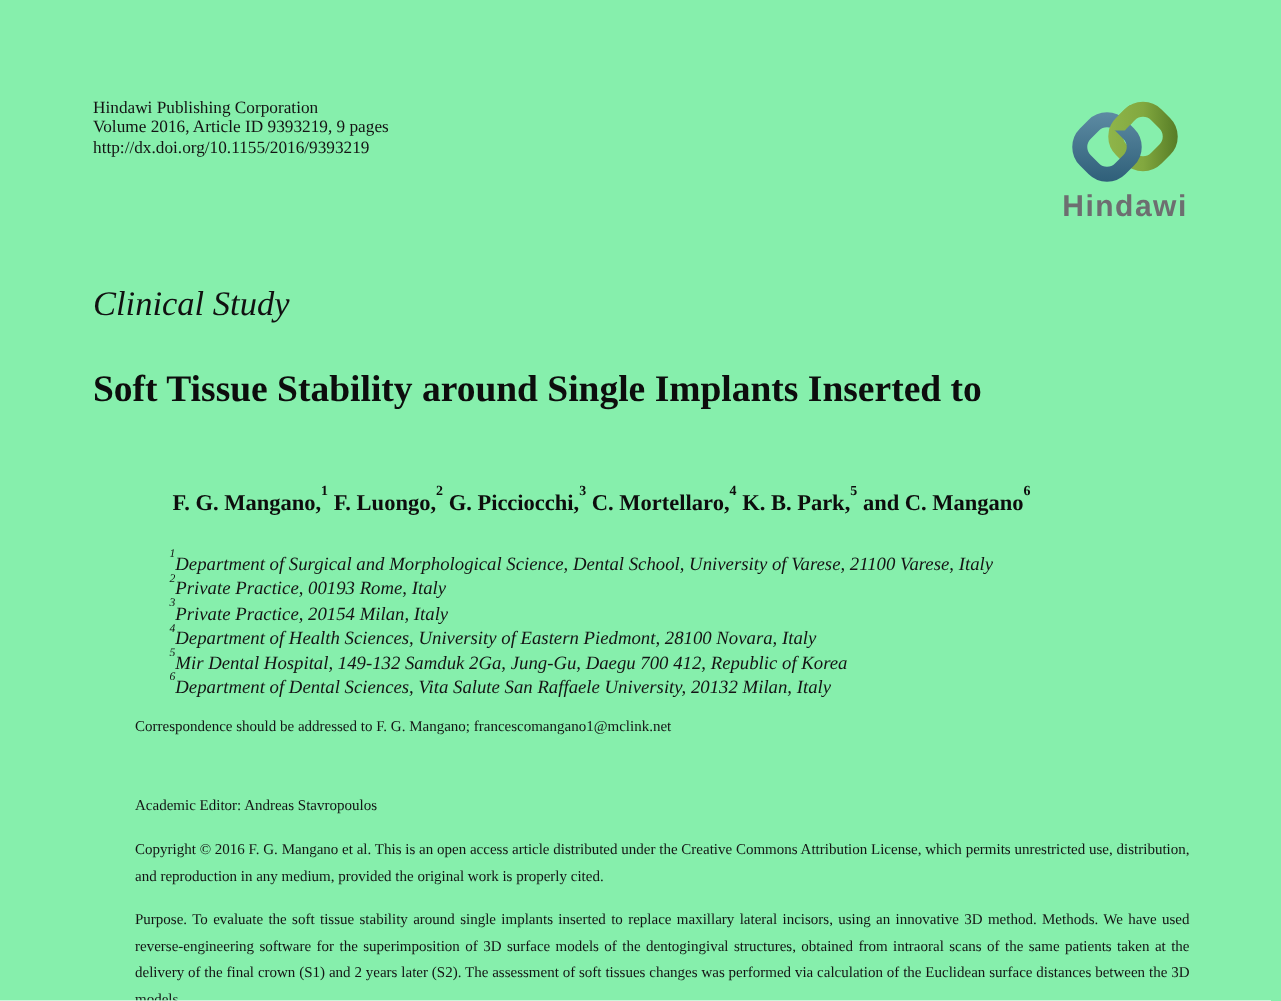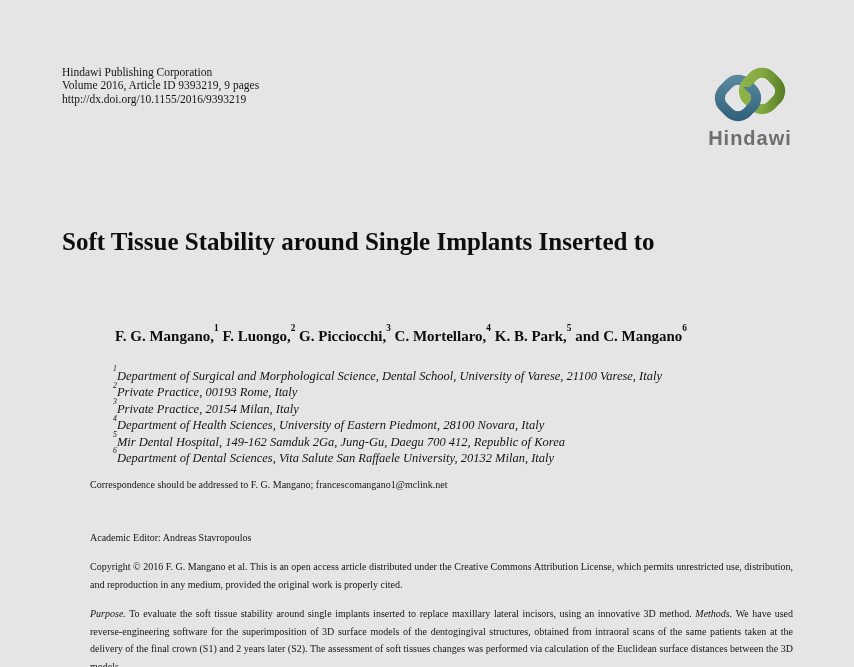--- a/index.html
+++ b/index.html
@@ -1,21 +1,21 @@
 <!DOCTYPE html>
 <html><head>
 <meta charset="utf-8">
 <style>
   * { margin: 0; padding: 0; box-sizing: border-box; }
   html, body { background: #ffffff; }
   .page {
     position: relative;
     width: 854px;
     height: 667px;
-    background: #e5e5e5;
+    background: #86efac;
     overflow: hidden;
     font-family: "Liberation Serif", serif;
     color: #1a1a1a;
   }
   
   .pub-block {
     position: absolute;
     top: 66px;
     left: 62px;
     font-size: 11.5px;
@@ -50,21 +50,21 @@
   .title {
     position: absolute;
     top: 226px;
     left: 62px;
     right: 40px;
     font-size: 25px;
     font-weight: bold;
     line-height: 32px;
     color: #0d0d0d;
   }
-  .title .tline { white-space: nowrap; }
+  .title .tline { white-space: nowrap; margin-top: 18px; }
   
   .authors {
     position: absolute;
     top: 328px;
     left: 115px;
     font-size: 15px;
     font-weight: bold;
     white-space: nowrap;
     color: #0d0d0d;
   }
@@ -92,21 +92,21 @@
     right: 61px;
     font-size: 10px;
     color: #141414;
     margin-left: 28px;
   }
   .correspondence { top: 479px; }
   .history        { top: 506px; }
   .editor         { top: 532px; }
   .copyright      { top: 558px; line-height: 17.6px; text-align: justify; }
   .abstract       { top: 605px; line-height: 17.6px; text-align: justify; }
-  .it { font-style: italic; }
+  .it { }
 </style>
 </head>
 <body>
 
 <div class="page">
 
   <div class="pub-block">
     <div>Hindawi Publishing Corporation</div>
     <div>Volume 2016, Article ID 9393219, 9 pages</div>
     <div>http://dx.doi.org/10.1155/2016/9393219</div>
@@ -139,35 +139,36 @@
 
       <g clip-path="url(#topCross)">
         <g transform="translate(52,31) rotate(45)">
           <rect x="-16.5" y="-16.5" width="33" height="33" rx="12.5" fill="none" stroke="url(#greenGrad)" stroke-width="10"></rect>
         </g>
       </g>
     </svg>
     <div class="logo-wordmark">Hindawi</div>
   </div>
 
+  <div class="article-type">Clinical Study</div>
 
   <h1 class="title">
     <div class="tline">Soft Tissue Stability around Single Implants Inserted to</div>
   </h1>
 
   <div class="authors">
     <span>F. G. Mangano,</span><sup class="s">1</sup><span> F. Luongo,</span><sup class="s">2</sup><span> G. Picciocchi,</span><sup class="s">3</sup><span> C. Mortellaro,</span><sup class="s">4</sup><span> K. B. Park,</span><sup class="s">5</sup><span> and C. Mangano</span><sup class="s">6</sup>
   </div>
 
   <div class="affiliations">
     <div class="affil-row"><sup class="s">1</sup><span>Department of Surgical and Morphological Science, Dental School, University of Varese, 21100 Varese, Italy</span></div>
     <div class="affil-row"><sup class="s">2</sup><span>Private Practice, 00193 Rome, Italy</span></div>
     <div class="affil-row"><sup class="s">3</sup><span>Private Practice, 20154 Milan, Italy</span></div>
     <div class="affil-row"><sup class="s">4</sup><span>Department of Health Sciences, University of Eastern Piedmont, 28100 Novara, Italy</span></div>
-    <div class="affil-row"><sup class="s">5</sup><span>Mir Dental Hospital, 149-162 Samduk 2Ga, Jung-Gu, Daegu 700 412, Republic of Korea</span></div>
+    <div class="affil-row"><sup class="s">5</sup><span>Mir Dental Hospital, 149-132 Samduk 2Ga, Jung-Gu, Daegu 700 412, Republic of Korea</span></div>
     <div class="affil-row"><sup class="s">6</sup><span>Department of Dental Sciences, Vita Salute San Raffaele University, 20132 Milan, Italy</span></div>
   </div>
 
   <p class="meta correspondence"><span>Correspondence should be addressed to F. G. Mangano; </span><span>francescomangano1@mclink.net</span></p>
 
 
   <p class="meta editor">Academic Editor: Andreas Stavropoulos</p>
 
   <p class="meta copyright">Copyright © 2016 F. G. Mangano et al. This is an open access article distributed under the Creative Commons Attribution License, which permits unrestricted use, distribution, and reproduction in any medium, provided the original work is properly cited.</p>
 

